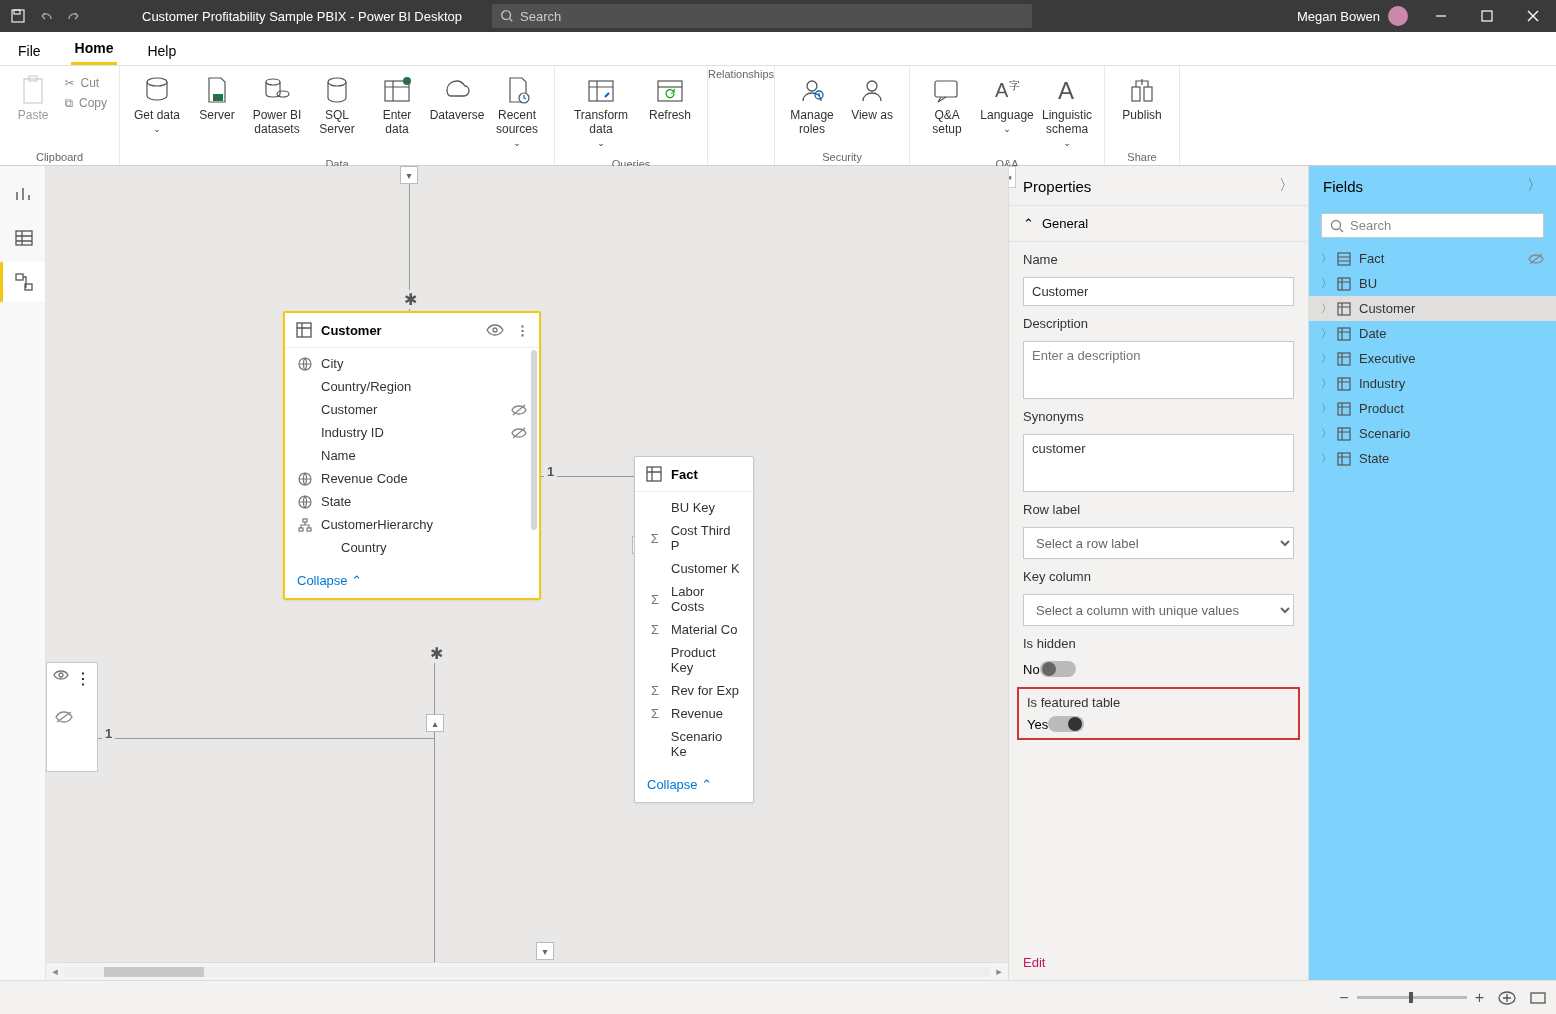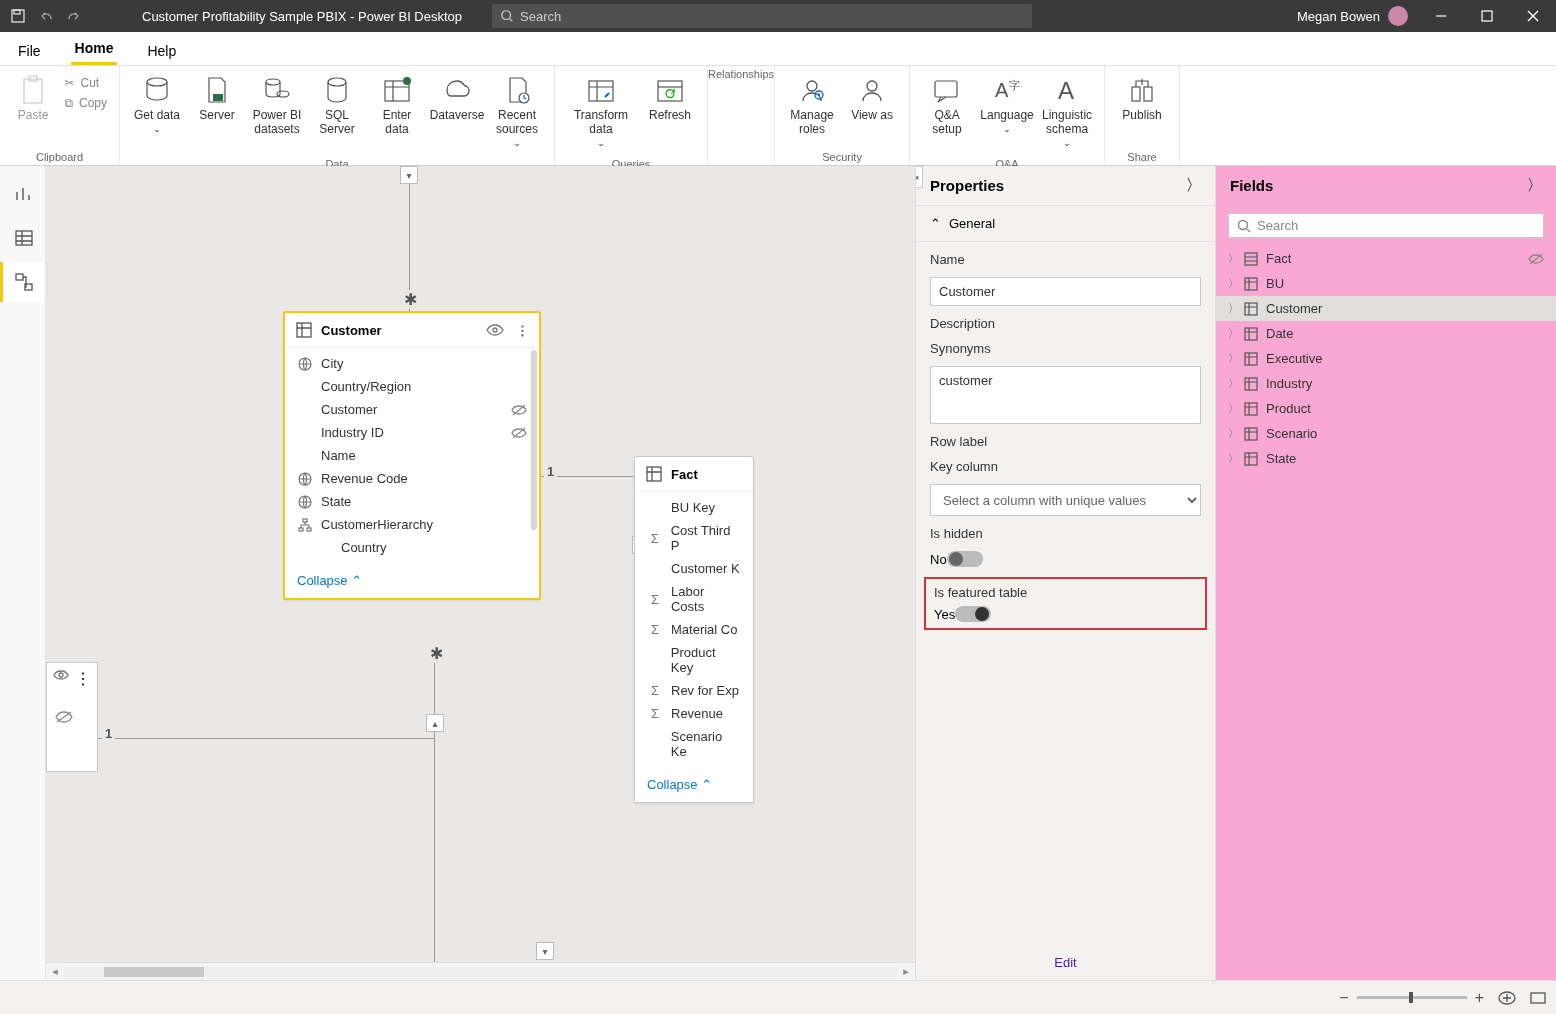--- a/index.html
+++ b/index.html
@@ -65,39 +65,39 @@
 .conn.h { height: 1px; }
 .star { position: absolute; font-size: 16px; color: #555; background: #e9e8e6; padding: 0 2px; }
 .one { position: absolute; font-size: 13px; color: #555; background: #e9e8e6; padding: 0 3px; font-weight: 600; }
 .chevbox { position: absolute; width: 18px; height: 18px; border: 1px solid #bbb; background: #fff; display: flex; align-items: center; justify-content: center; font-size: 10px; color: #666; }
 
 
 .ghost { position: absolute; background: #fff; border: 1px solid #c8c8c8; }
 
 
 .props { width: 300px; background: #f3f2f1; border-left: 1px solid #ddd; display: flex; flex-direction: column; font-size: 13px; overflow: hidden; position: relative; }
-.pane-head { display: flex; align-items: center; padding: 10px 14px; font-weight: 700; font-size: 15px; }
+.pane-head { display: flex; align-items: flex-end; padding: 10px 14px; font-weight: 400; font-size: 15px; }
 .pane-head .car { margin-left: auto; color: #666; cursor: pointer; }
 .props .section-h { display: flex; align-items: center; gap: 8px; padding: 10px 14px; border-top: 1px solid #e2e2e2; border-bottom: 1px solid #e2e2e2; cursor: pointer; }
 .props .body { padding: 10px 14px; display: flex; flex-direction: column; gap: 10px; overflow-y: auto; flex: 1; }
 .props label { font-size: 13px; color: #333; }
 .props input[type=text], .props textarea, .props select { width: 100%; border: 1px solid #c8c8c8; background: #fff; padding: 6px 8px; font-size: 13px; font-family: inherit; color: #333; }
 .props textarea { height: 58px; resize: none; }
 .props select { height: 32px; color: #666; }
 .toggle-row { display: flex; align-items: center; }
 .toggle { width: 36px; height: 16px; border-radius: 10px; background: #bbb; position: relative; }
 .toggle .knob { position: absolute; width: 14px; height: 14px; background: #555; border-radius: 50%; top: 1px; }
 .toggle.off .knob { left: 2px; background: #666; }
 .toggle.on .knob { right: 2px; background: #333; }
 .featured-box { border: 2px solid #d13438; padding: 6px 8px; margin: 0 -6px; }
-.props .edit-link { text-align: center; color: #4c1d95; padding: 6px 14px 10px; cursor: pointer; }
+.props .edit-link { text-align: left; color: #be185d; padding: 6px 14px 10px; cursor: pointer; }
 .props-handle { position: absolute; left: -7px; top: 0; width: 14px; height: 22px; display:flex; align-items:center; justify-content:center; background:#fff; border:1px solid #ccc; font-size:9px; color:#777;}
 
 
-.fields { width: 341px; background: #f9a8d4; border-left: 1px solid #ddd; display: flex; flex-direction: column; font-size: 13px; }
+.fields { width: 248px; background: #7dd3fc; border-left: 1px solid #ddd; display: flex; flex-direction: column; font-size: 13px; }
 .fields .searchbox2 { margin: 8px 12px; border: 1px solid #c8c8c8; background: #fff; display: flex; align-items: center; padding: 4px 8px; gap: 6px; color: #888; }
 .fields .list { overflow-y: auto; }
 .fields .frow { display: flex; align-items: center; padding: 5px 12px; gap: 6px; cursor: pointer; color: #333; }
 .fields .frow.selected { background: #e0dfde; }
 .fields .frow .caret { width: 10px; color: #666; font-size: 11px; }
 .fields .frow .ficon { width: 16px; color: #555; }
 .fields .frow .trail { margin-left: auto; color: #999; }
 
 
 .bottomtabs { position: absolute; left: 46px; bottom: 0; height: 34px; background: #f8f8f8; border-top: 1px solid #ddd; display: flex; align-items: center; right: 596px; }
@@ -614,23 +614,25 @@
         <span class="car">〉</span>
       </div>
     <div class="section-h">
         <span>⌃</span>
         <span>General</span>
       </div>
     <div class="body">
       <label>Name</label>
       <input type="text" value="Customer" style="">
       <label>Description</label>
+      <textarea placeholder="Enter a description" style=""></textarea>
       <label>Synonyms</label>
       <textarea id="syn-ta" style="">customer</textarea>
       <label>Row label</label>
+      <select><option>Select a row label</option></select>
       <label>Key column</label>
       <select><option>Select a column with unique values</option></select>
       <label>Is hidden</label>
       <div class="toggle-row">
         <span>No</span>
         <div class="toggle off">
             <div class="knob"></div>
           </div>
       </div>
       <div class="featured-box">

